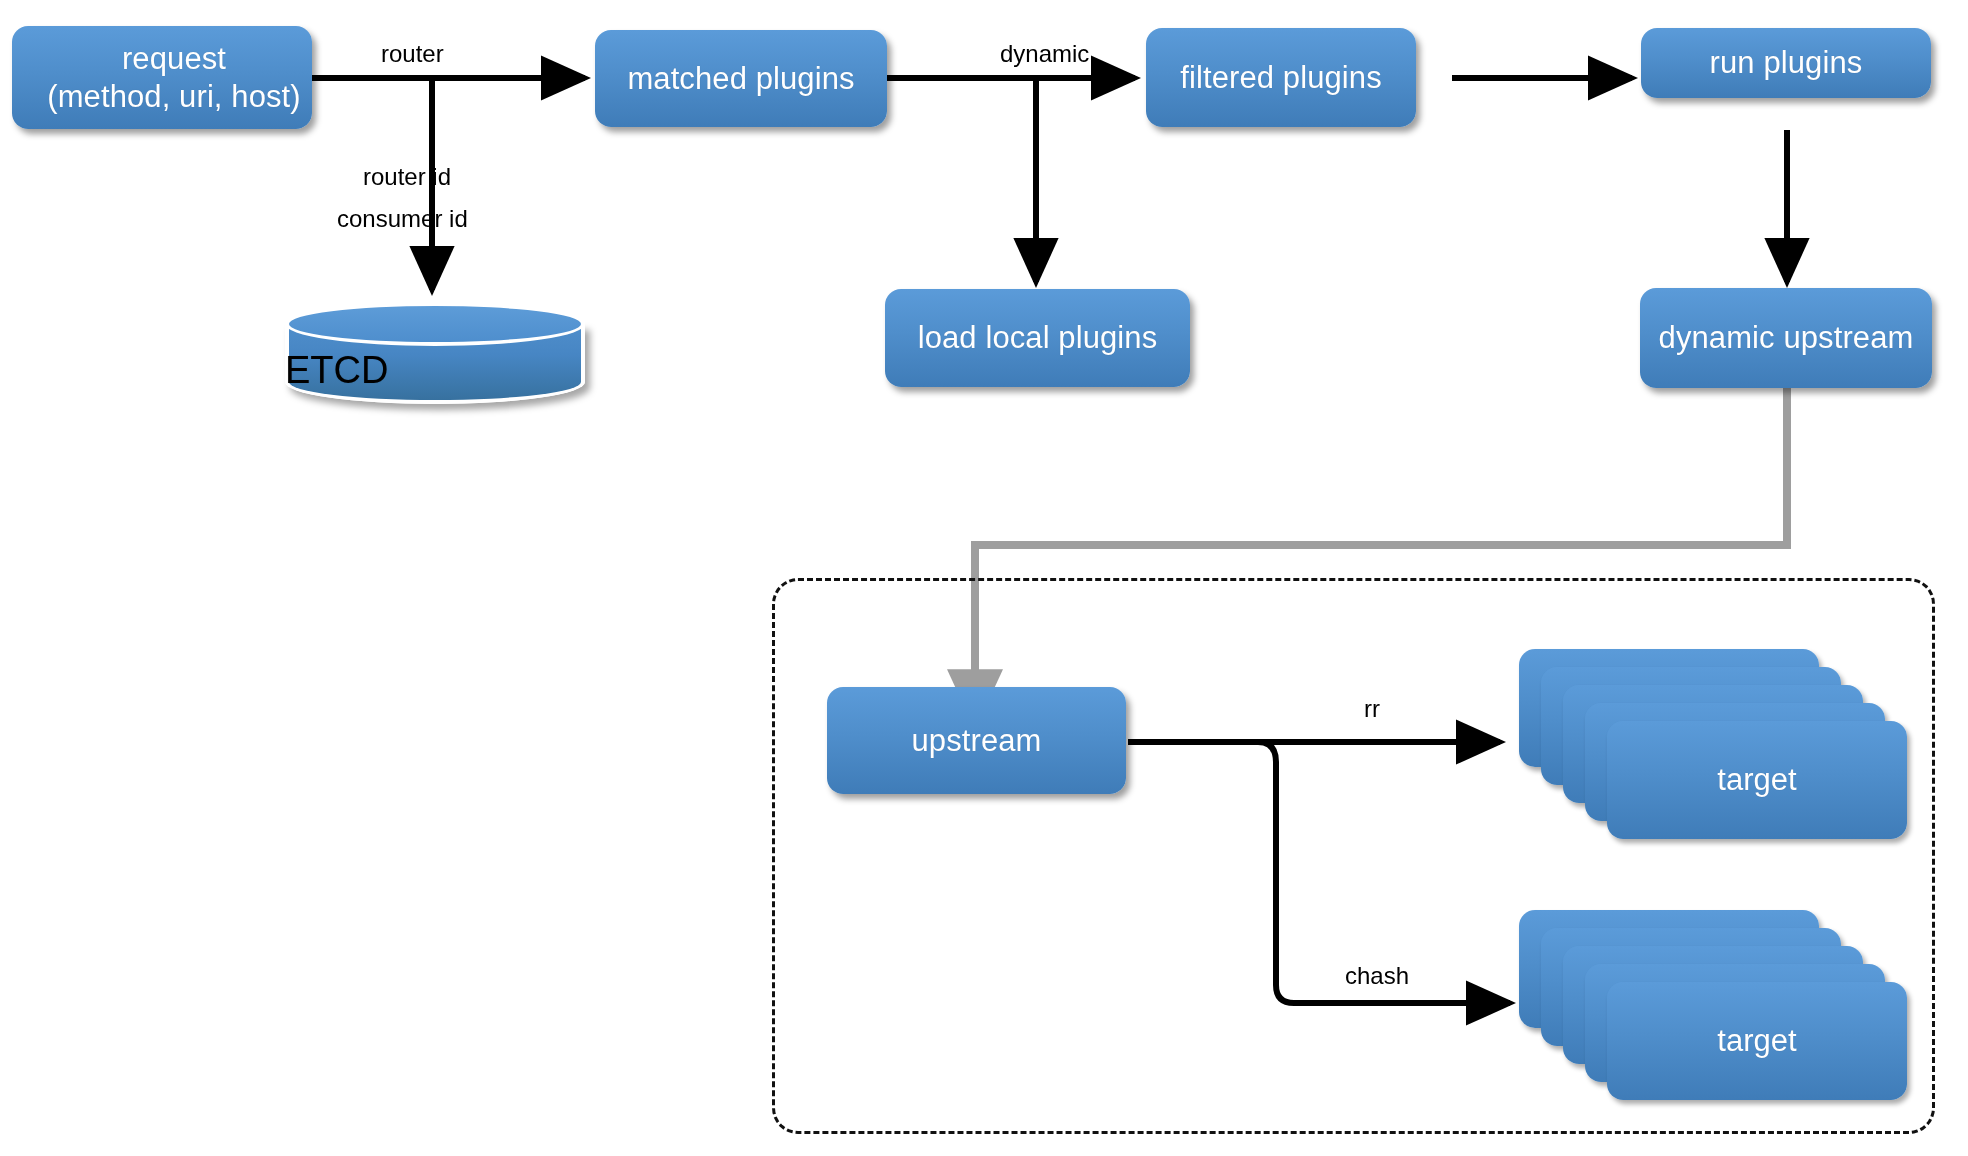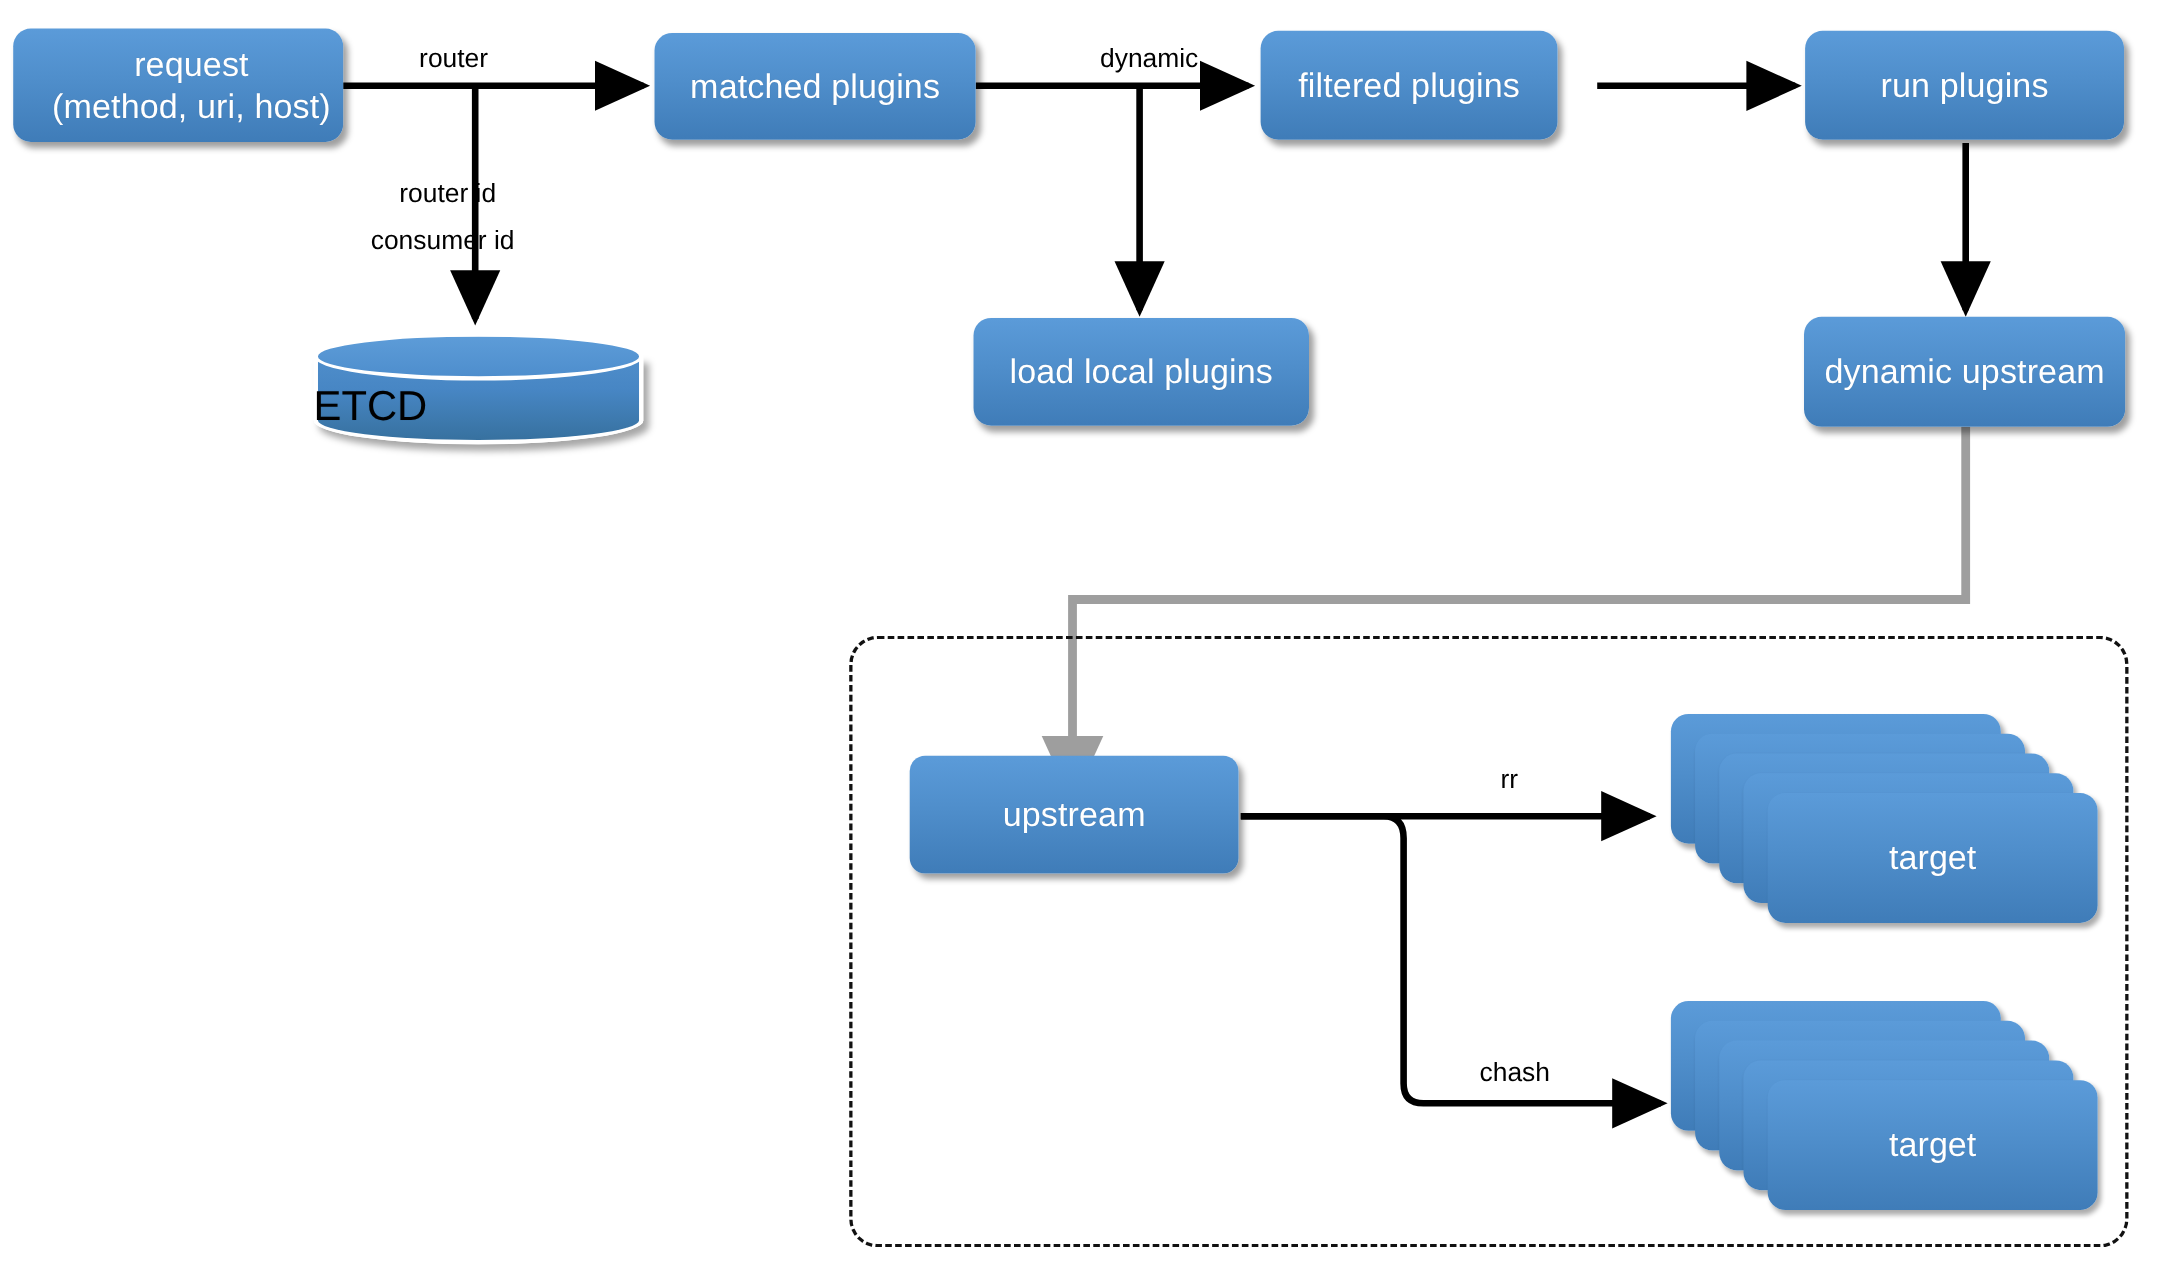--- a/index.html
+++ b/index.html
@@ -193,31 +193,31 @@
   </div>
 
   <div class="node" style="left:885px; top:289px; width:305px; height:98px;">
     <span class="lbl">load local plugins</span>
   </div>
 
   <div class="node" style="left:1146px; top:28px; width:270px; height:99px;">
     <span class="lbl">filtered plugins</span>
   </div>
 
-  <div class="node" style="left:1641px; top:28px; width:290px; height:99px;">
+  <div class="node" style="left:1641px; top:28px; width:290px; height:70px;">
     <span class="lbl">run plugins</span>
   </div>
 
   <div class="node" style="left:1640px; top:288px; width:292px; height:100px;">
     <span class="lbl">dynamic upstream</span>
   </div>
 
   <div class="dashed-box" style="left:772px; top:578px; width:1163px; height:556px;"></div>
 
-  <div class="node" style="left:827px; top:687px; width:299px; height:107px;border-radius:14px;">
+  <div class="node" style="left:827px; top:687px; width:299px; height:107px;">
     <span class="lbl">upstream</span>
   </div>
 
   <div class="stack" style="left:1519px; top:649px; width:388px; height:188px;">
     <div class="sheet" style="left:0px;   top:0px;  width:300px; height:118px;"></div>
     <div class="sheet" style="left:22px;  top:18px; width:300px; height:118px;"></div>
     <div class="sheet" style="left:44px;  top:36px; width:300px; height:118px;"></div>
     <div class="sheet" style="left:66px;  top:54px; width:300px; height:118px;"></div>
     <div class="sheet front" style="left:88px;  top:72px; width:300px; height:118px;">
       <span class="lbl">target</span>

